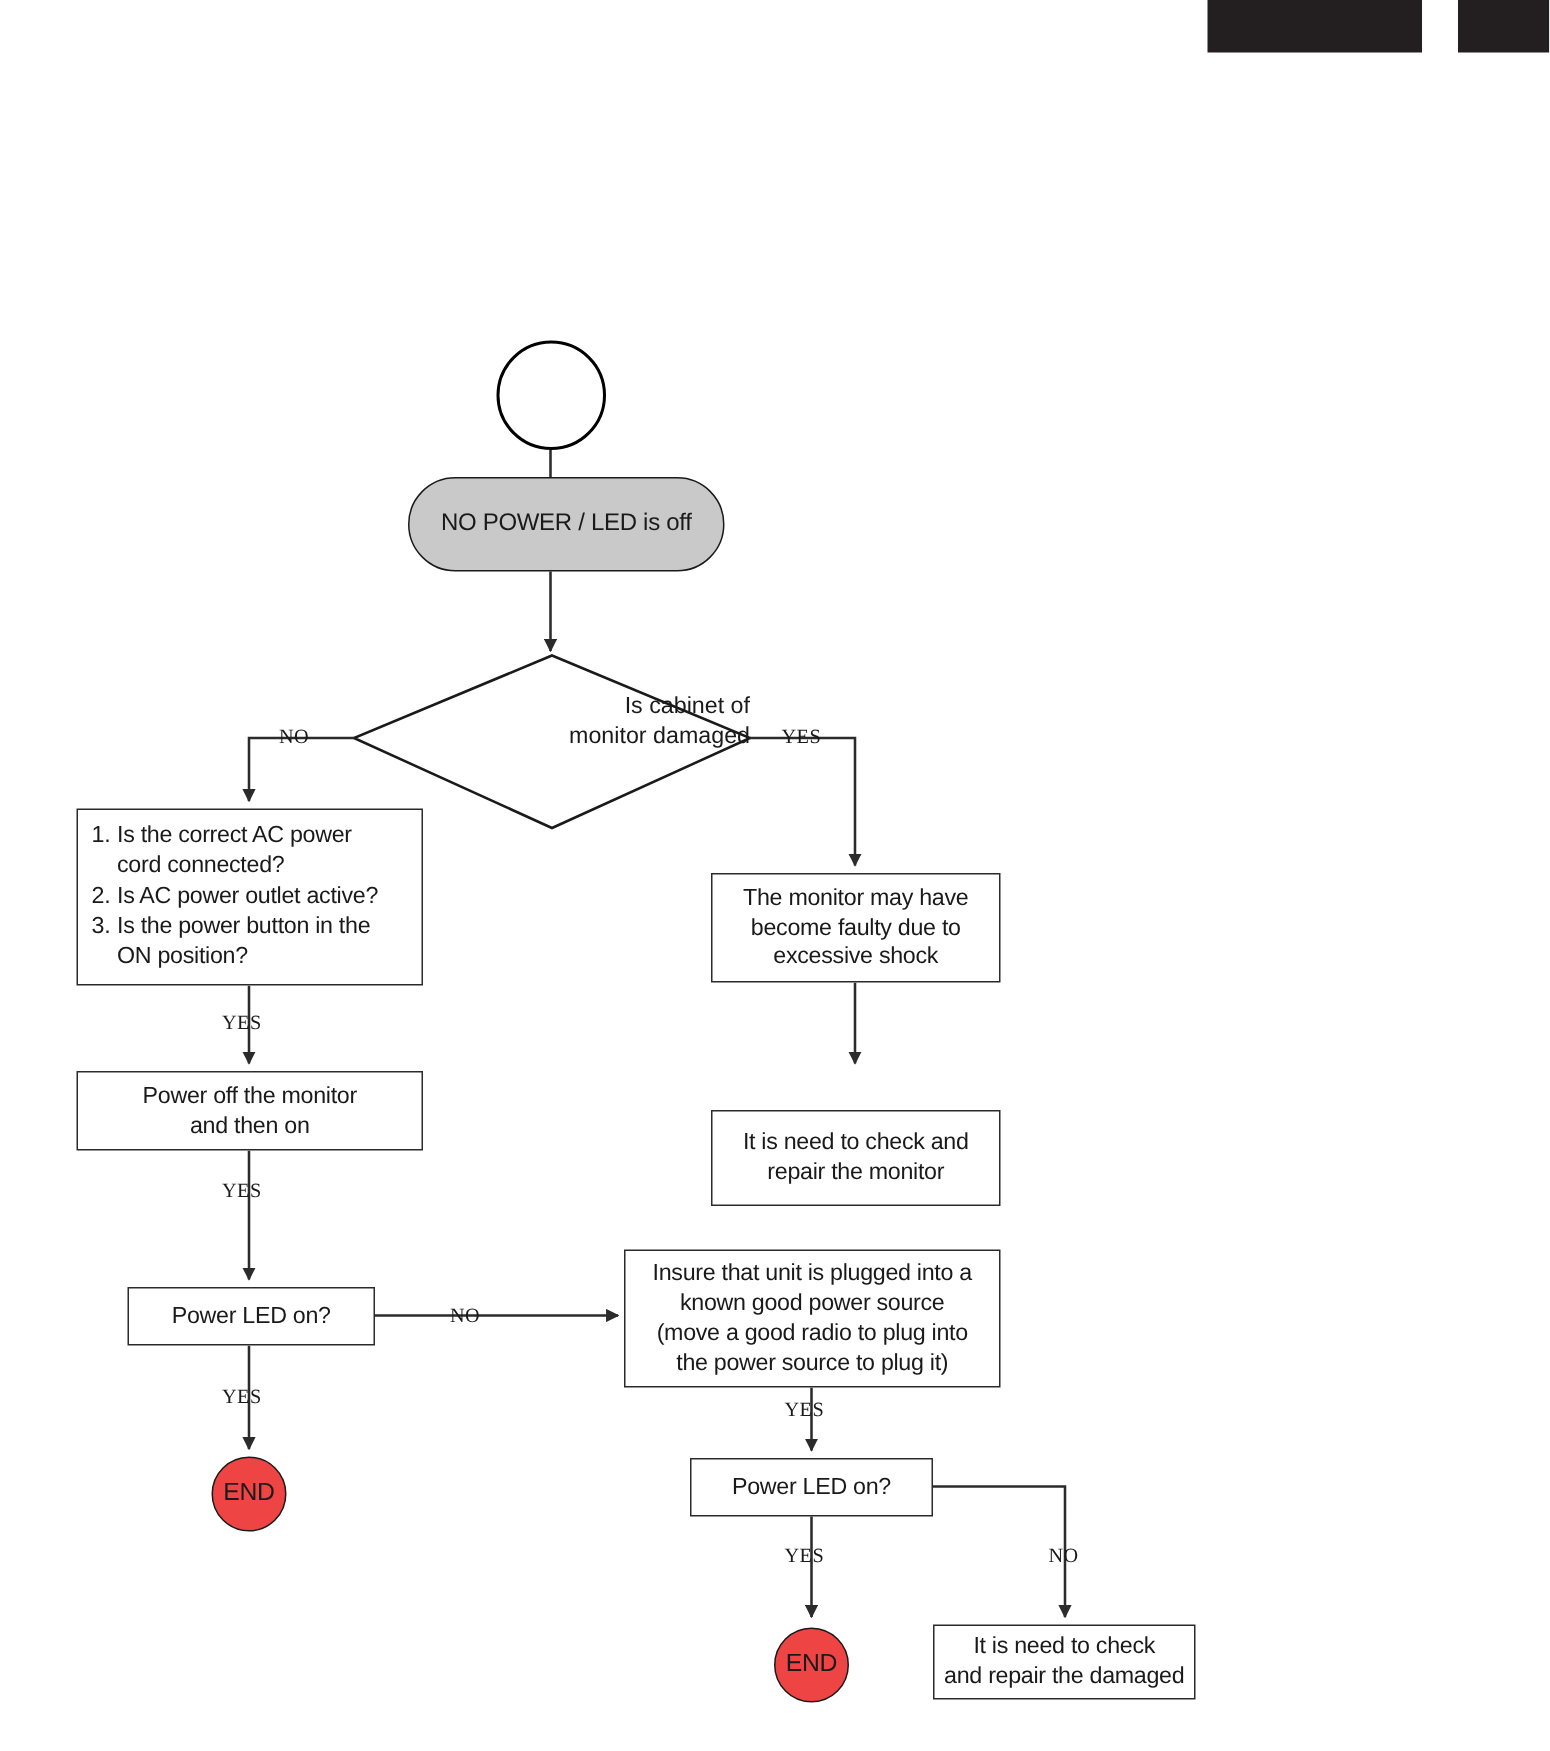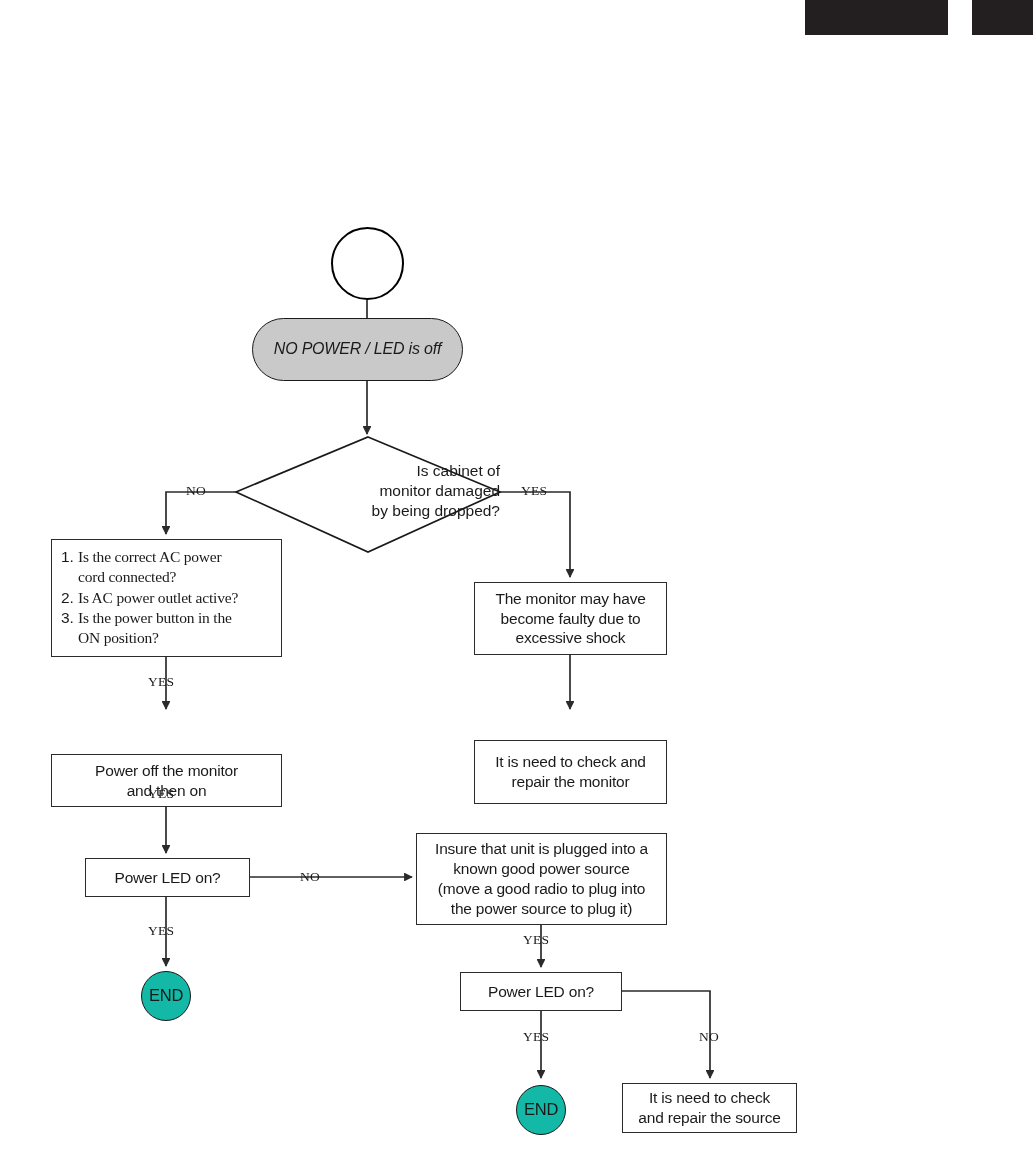--- a/index.html
+++ b/index.html
@@ -57,21 +57,21 @@
     font-size: 16px;
   }
   .circle-plain {
     border: 2px solid #000000;
     border-radius: 50%;
     background: #ffffff;
   }
   .circle-end {
     border: 1.8px solid #1a1a1a;
     border-radius: 50%;
-    background: #14b8a6;
+    background: #ef4444;
     font-size: 16.5px;
   }
   .edge-label {
     position: absolute;
     font-family: "Liberation Serif", serif;
     font-size: 13.5px;
     color: #1a1a1a;
     letter-spacing: 0.3px;
     white-space: nowrap;
   }
@@ -84,21 +84,20 @@
   .ol-list li {
     display: flex;
     margin-bottom: 1px;
   }
   .ol-list li .num {
     width: 17px;
     flex: 0 0 17px;
   }
   .ol-list li .txt {
     flex: 1 1 auto;
-    font-family: Liberation Serif, serif;
   }
   .diamond-text {
     position: absolute;
     text-align: right;
     font-size: 15.5px;
     line-height: 1.3;
     color: #1a1a1a;
     white-space: nowrap;
   }
 </style>
@@ -142,28 +141,27 @@
       <line x1="541" y1="1010" x2="541" y2="1078" marker-end="url(#arrow)"></line>
 
       <path d="M 622 991 L 710 991 L 710 1078" marker-end="url(#arrow)"></path>
     </g>
   </svg>
 
   <div class="node circle-plain" style="left:331px; top:227px; width:73px; height:73px;">
     <span></span>
   </div>
 
-  <div class="node rounded-gray" style="left:252px; top:318px; width:211px; height:63px;font-style:italic;">
+  <div class="node rounded-gray" style="left:272px; top:318px; width:211px; height:63px;">
     <span>NO POWER / LED is off</span>
   </div>
 
   <div class="diamond-text" style="left:236px; top:461px; width:264px;">
     <div>Is cabinet of</div>
     <div>monitor damaged</div>
-    <div>by being dropped?</div>
   </div>
 
   <div class="node box box-left-align" style="left:51px; top:539px; width:231px; height:118px; padding:7px 8px 7px 9px;">
     <ul class="ol-list" style="width:100%;">
       <li>
         <span class="num">1.</span>
         <span class="txt">
           <span>Is the correct AC power</span><br>
           <span>cord connected?</span>
         </span>
@@ -190,21 +188,21 @@
     </div>
   </div>
 
   <div class="node box" style="left:474px; top:740px; width:193px; height:64px;">
     <div>
       <div>It is need to check and</div>
       <div>repair the monitor</div>
     </div>
   </div>
 
-  <div class="node box" style="left:51px; top:714px; width:231px; height:53px;margin-top:40px;">
+  <div class="node box" style="left:51px; top:714px; width:231px; height:53px;">
     <div>
       <div>Power off the monitor</div>
       <div>and then on</div>
     </div>
   </div>
 
   <div class="node box" style="left:85px; top:858px; width:165px; height:39px;">
     <span>Power LED on?</span>
   </div>
 
@@ -225,21 +223,21 @@
     <span>Power LED on?</span>
   </div>
 
   <div class="node circle-end" style="left:516px; top:1085px; width:50px; height:50px;">
     <span>END</span>
   </div>
 
   <div class="node box" style="left:622px; top:1083px; width:175px; height:50px;">
     <div>
       <div>It is need to check</div>
-      <div>and repair the source</div>
+      <div>and repair the damaged</div>
     </div>
   </div>
 
   <div class="edge-label" style="left:186px; top:483px;">NO</div>
   <div class="edge-label" style="left:521px; top:483px;">YES</div>
   <div class="edge-label" style="left:148px; top:674px;">YES</div>
   <div class="edge-label" style="left:148px; top:786px;">YES</div>
   <div class="edge-label" style="left:300px; top:869px;">NO</div>
   <div class="edge-label" style="left:148px; top:923px;">YES</div>
   <div class="edge-label" style="left:523px; top:932px;">YES</div>

